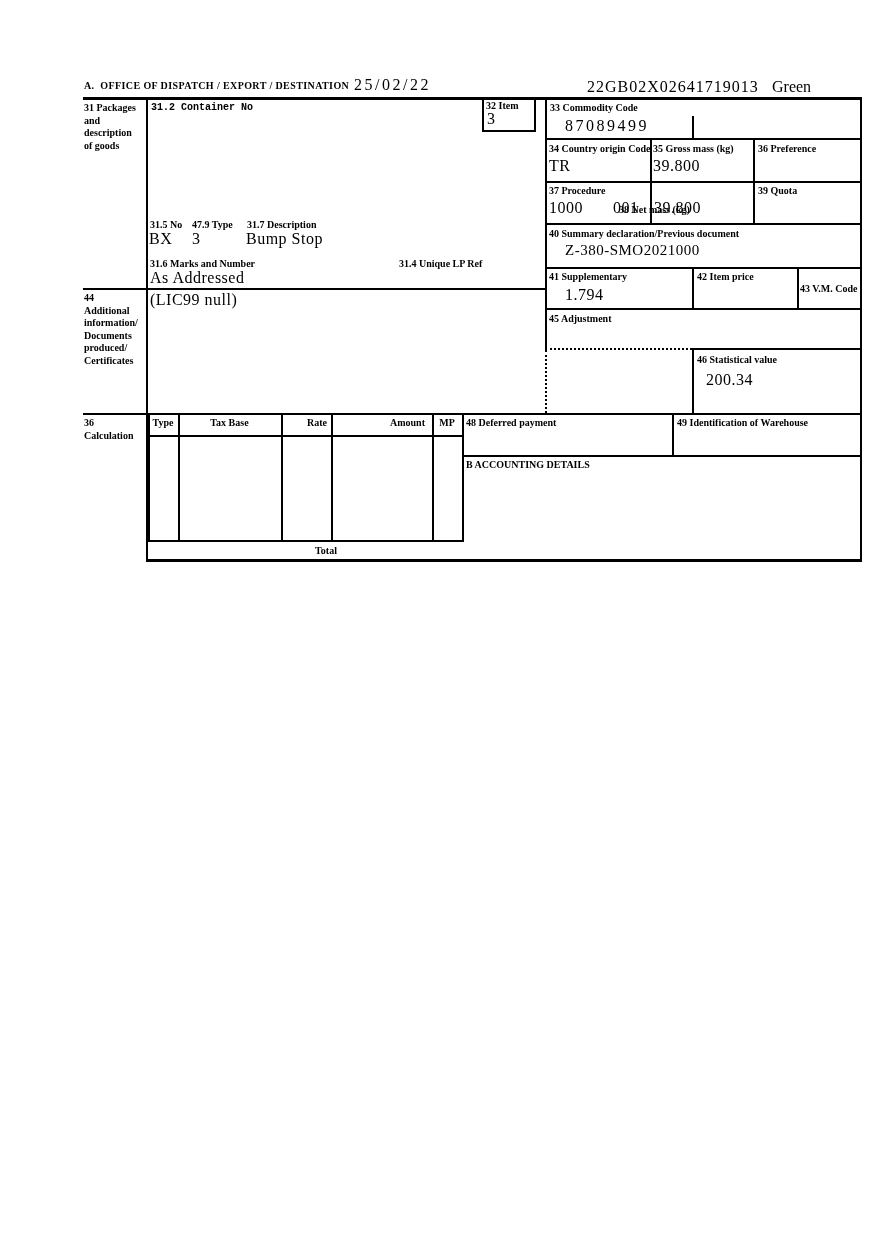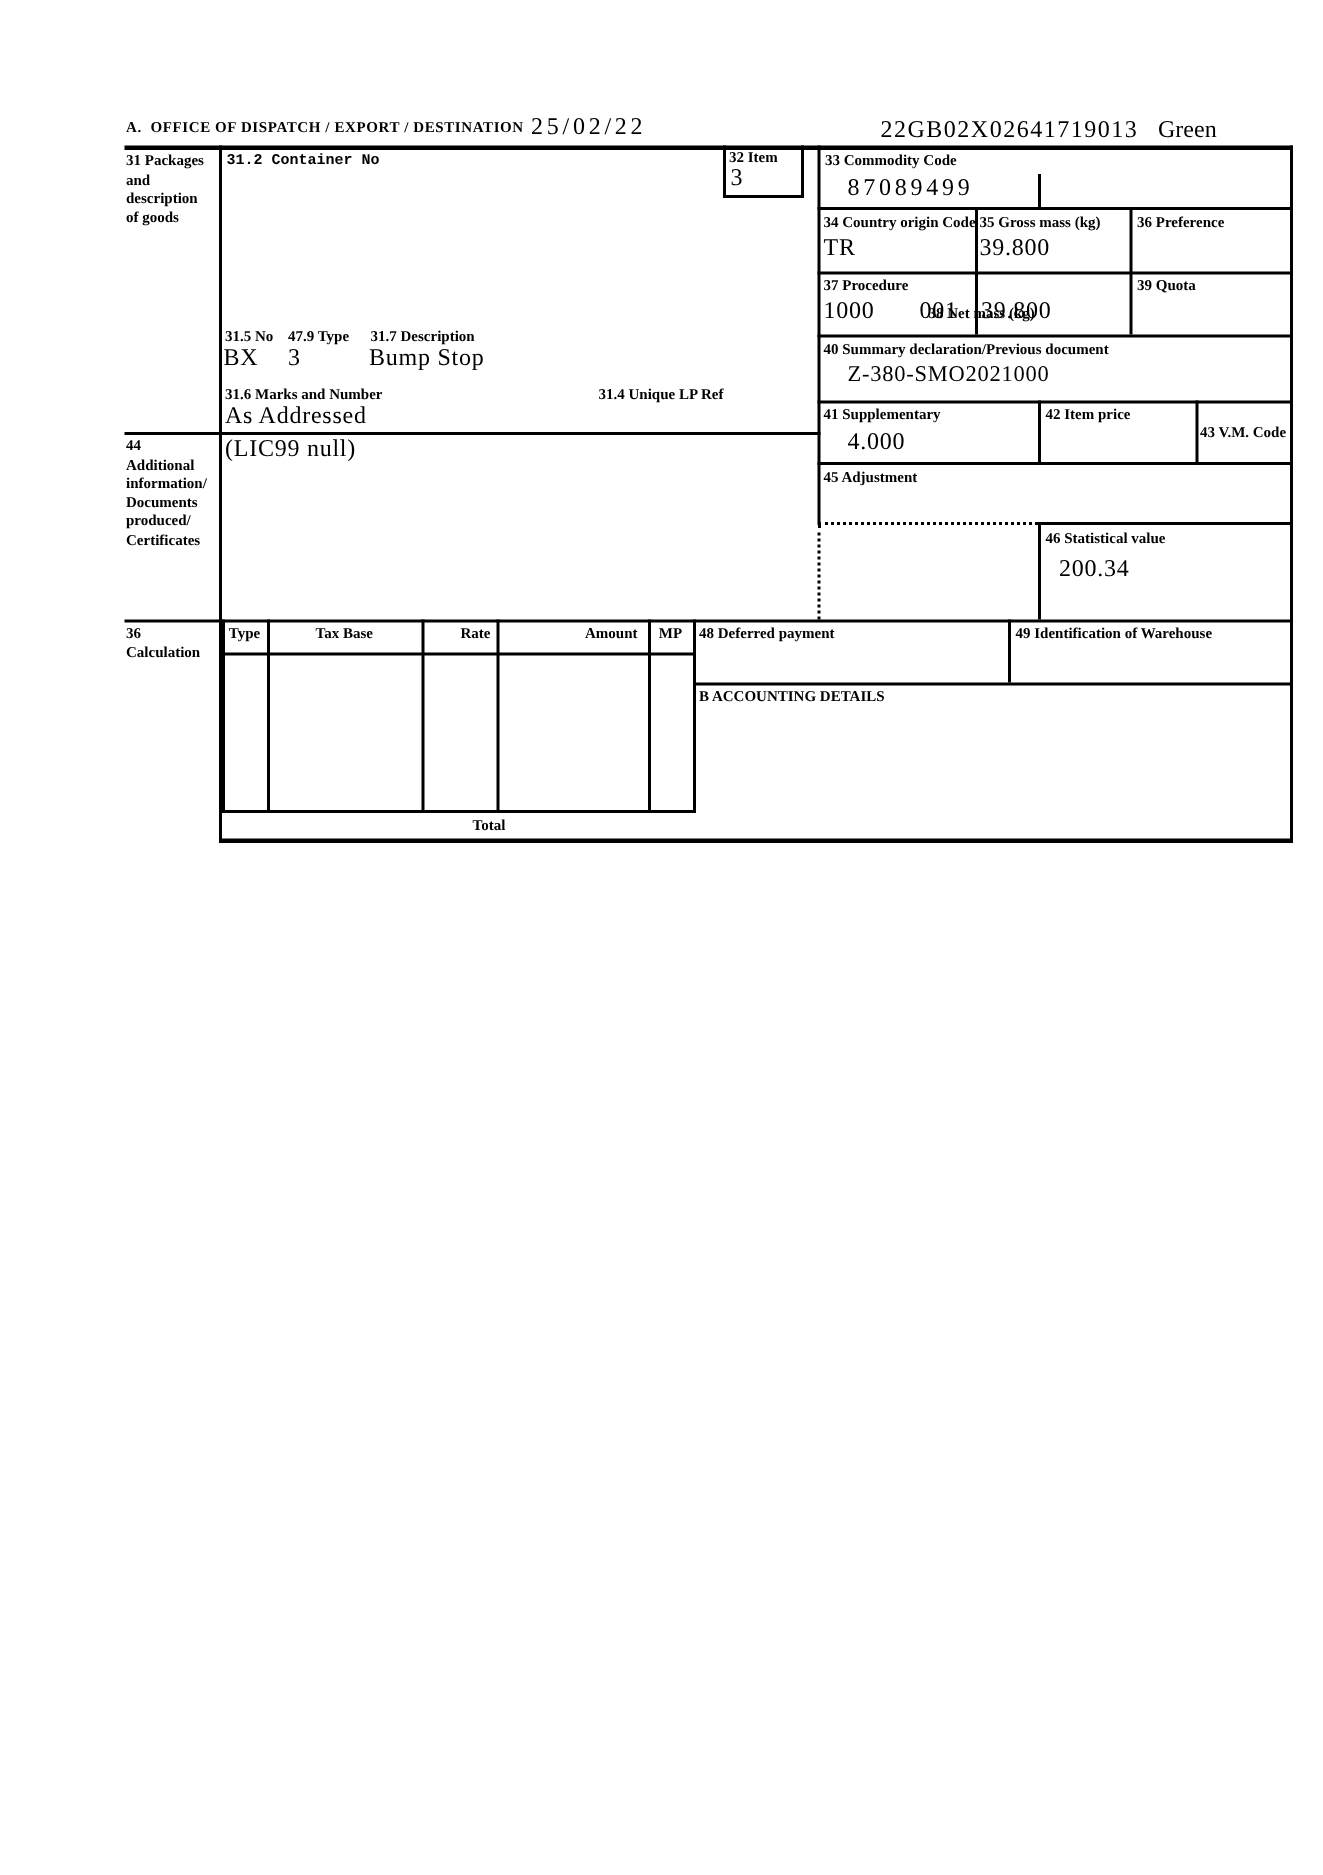--- a/index.html
+++ b/index.html
@@ -102,21 +102,21 @@
   <div class="val" style="left:549px;top:199px;">1000</div>
   <div class="val" style="left:613px;top:199px;">001</div>
   <div class="lbl" style="left:619px;top:185px;margin-top:19px;">38 Net mass (kg)</div>
   <div class="val" style="left:654px;top:199px;">39.800</div>
   <div class="lbl" style="left:758px;top:185px;">39 Quota</div>
 
   <div class="lbl" style="left:549px;top:228px;">40 Summary declaration/Previous document</div>
   <div class="val" style="left:565px;top:242px;font-size:15px;">Z-380-SMO2021000</div>
 
   <div class="lbl" style="left:549px;top:271px;">41 Supplementary</div>
-  <div class="val" style="left:565px;top:286px;">4.000</div>
+  <div class="val" style="left:565px;top:286px;">1.794</div>
   <div class="lbl" style="left:697px;top:271px;">42 Item price</div>
   <div class="lbl" style="left:800px;top:271px;margin-top:12px;">43 V.M. Code</div>
 
   <div class="stack" style="left:84px;top:292px;">
     <span class="line">44</span>
     <span class="line">Additional</span>
     <span class="line">information/</span>
     <span class="line">Documents</span>
     <span class="line">produced/</span>
     <span class="line">Certificates</span>

